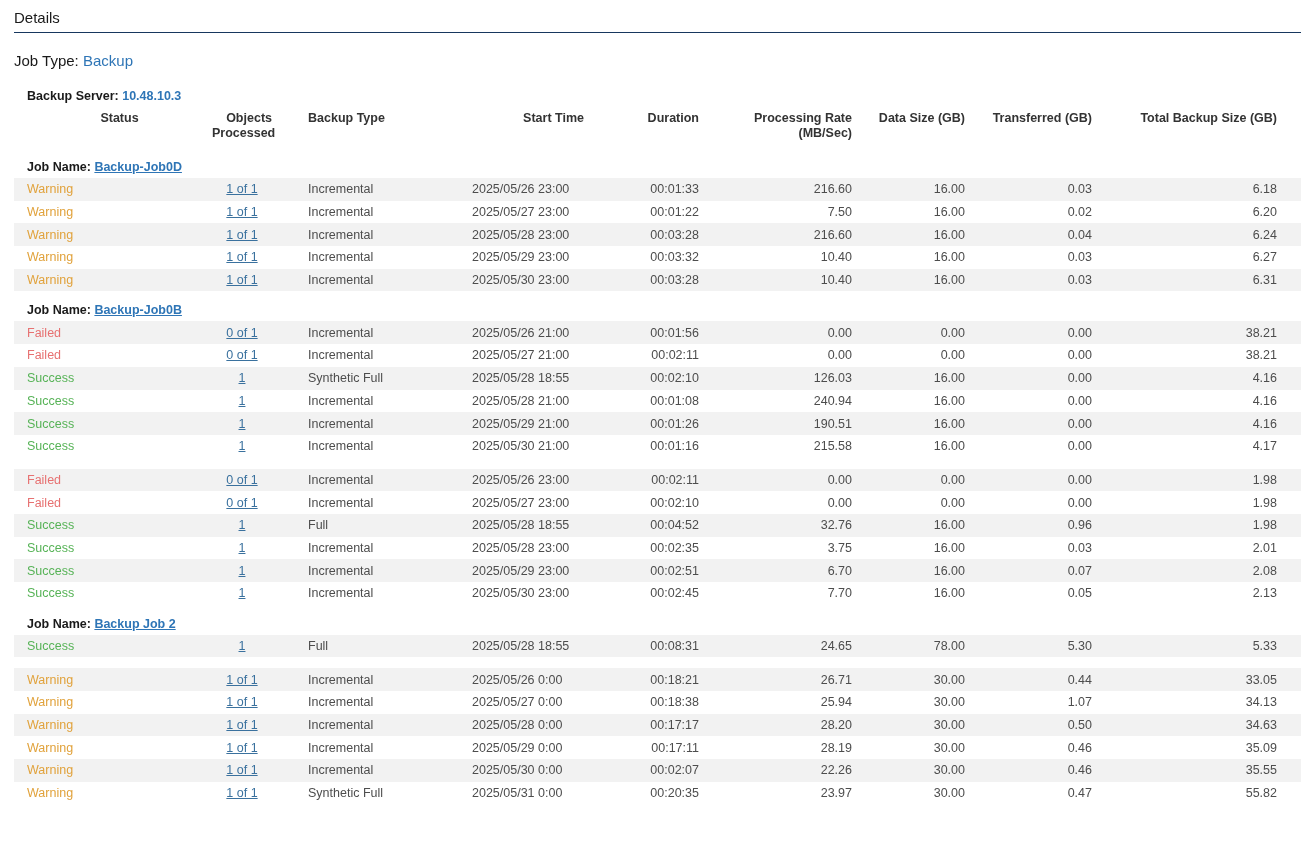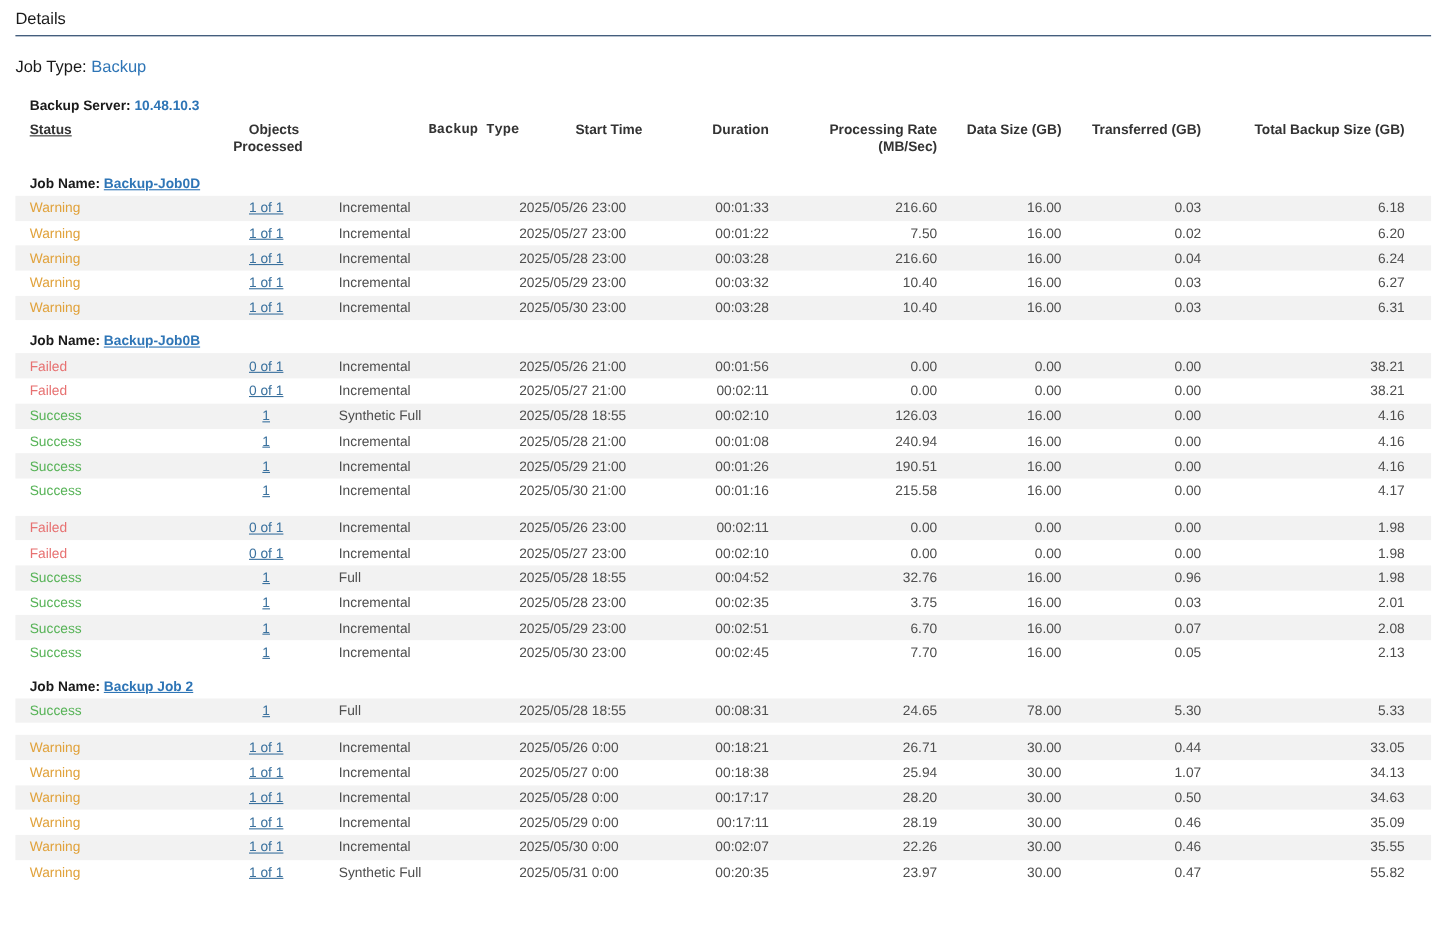--- a/index.html
+++ b/index.html
@@ -24,23 +24,23 @@
 
   .grid9 {
     display: grid;
     grid-template-columns: 198px 60px 200px 112px 115px 153px 113px 127px 185px;
     padding-right: 16px;
   }
   .thead {
     color: #333333; font-weight: 600; line-height: 15px;
     align-items: start; min-height: 31px; margin-bottom: 17px;
   }
-  .th.c1 { padding-left: 13px; text-align: left; text-decoration: underline; }
+  .th.c1 { padding-left: 13px; text-align: center; }
   .th.c2 { text-align: right; }
-  .th.c3 { padding-left: 36px; text-align: right; font-family: Liberation Mono, monospace; }
+  .th.c3 { padding-left: 36px; text-align: left; }
   .th.c4, .th.c5, .th.c6, .th.c7, .th.c8, .th.c9 { text-align: right; }
 
   .group + .group { margin-top: 11px; }
   .group-label { padding-left: 13px; height: 16px; line-height: 16px; margin-bottom: 3px;
                  color: #1a1a1a; font-weight: 600; }
   .job-link { color: var(--accent-link, #2e75b6); text-decoration: underline; cursor: pointer; font-weight: 600; }
 
   .row { height: 22.7px; align-items: center; }
   .row.alt { background: var(--row-alt-bg, #f2f2f2); }
   .cell { white-space: nowrap; overflow: hidden; }

